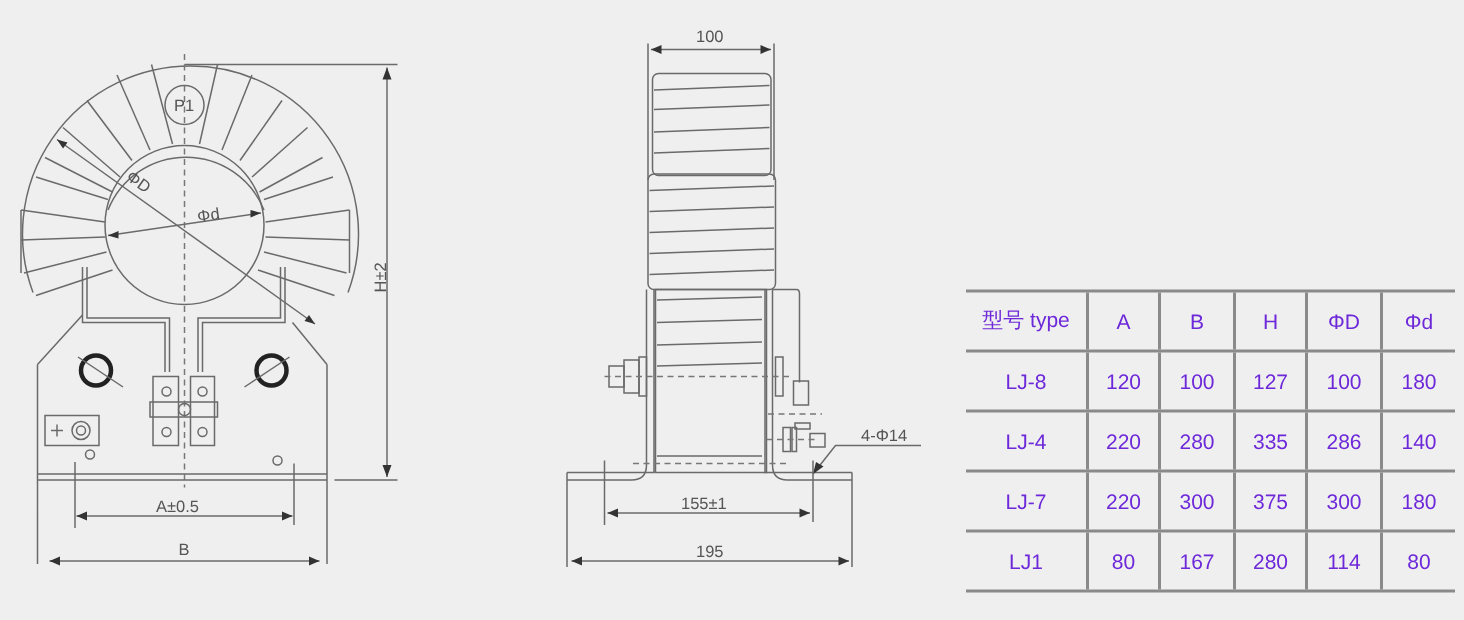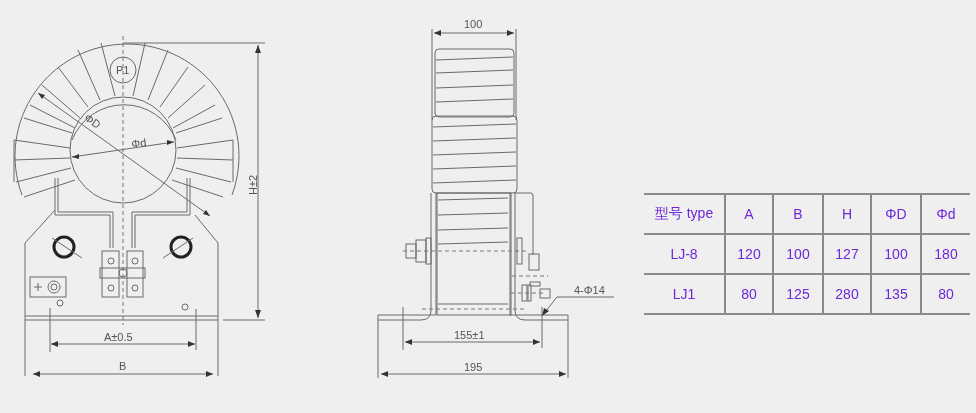--- a/index.html
+++ b/index.html
@@ -211,21 +211,37 @@
   </tr>
   <tr>
     <td>LJ-8</td>
     <td>120</td>
     <td>100</td>
     <td>127</td>
     <td>100</td>
     <td>180</td>
   </tr>
   <tr>
+    <td>LJ-4</td>
+    <td>220</td>
+    <td>280</td>
+    <td>335</td>
+    <td>286</td>
+    <td>140</td>
+  </tr>
+  <tr>
+    <td>LJ-7</td>
+    <td>220</td>
+    <td>300</td>
+    <td>375</td>
+    <td>300</td>
+    <td>180</td>
+  </tr>
+  <tr>
     <td>LJ1</td>
     <td>80</td>
-    <td>125</td>
+    <td>167</td>
     <td>280</td>
-    <td>135</td>
+    <td>114</td>
     <td>80</td>
   </tr>
 </tbody>
   </table>
 
 </body></html>

